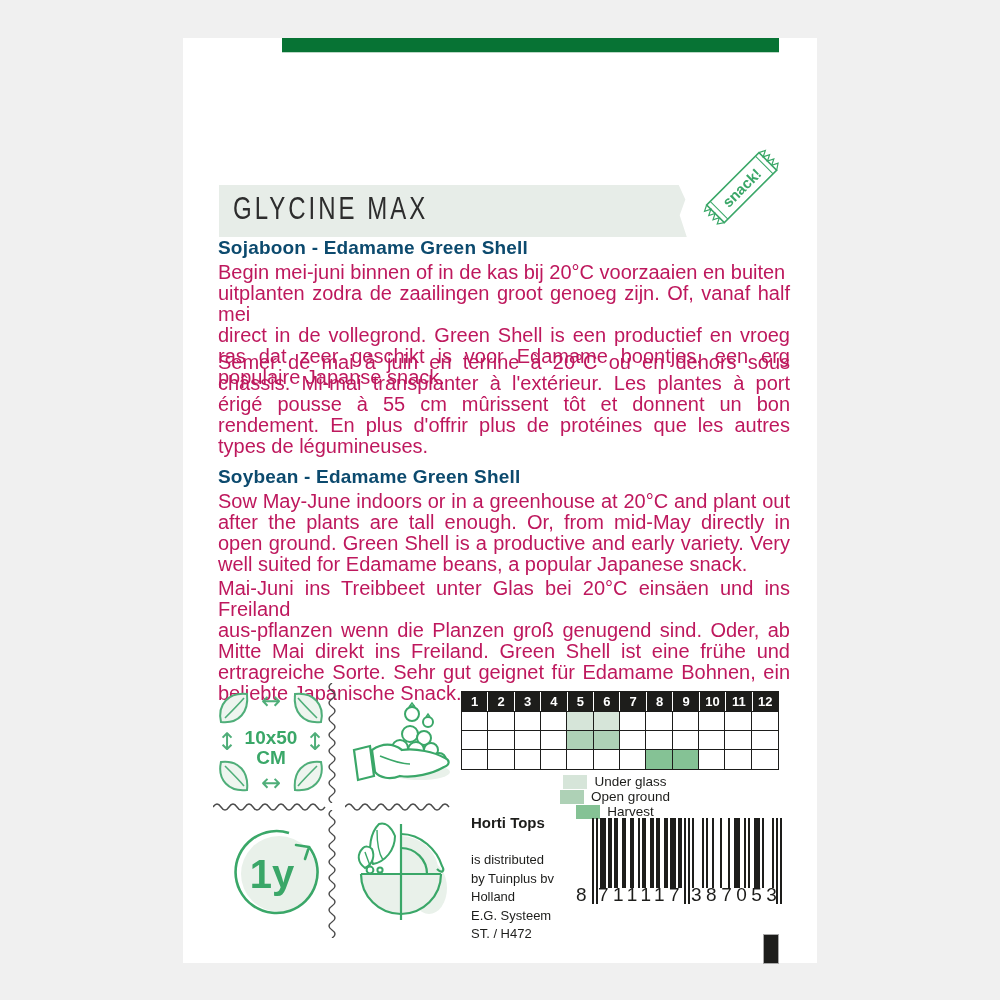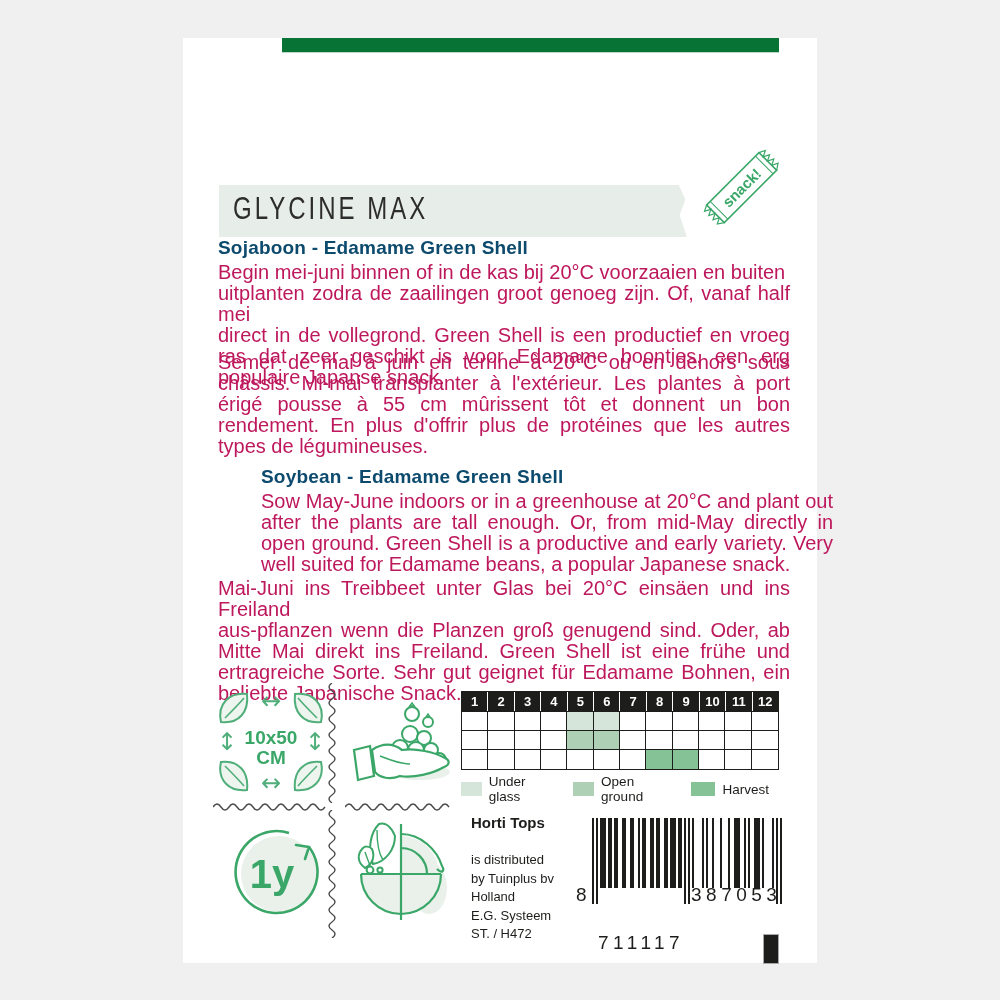--- a/index.html
+++ b/index.html
@@ -35,21 +35,21 @@
   }
   .lang-block { position:absolute; left:35px; width:572px; }
   .lang-block h2 {
     margin:0 0 3px 0; font-size:19px; font-weight:bold; color:#0c4a6e;
     letter-spacing:0.2px;
   }
   .lang-block .body {
     font-size:20px; line-height:21px; color:#be185d;
     text-align:justify; white-space:pre-line;
   }
-  .blk-nl { top:199px; } .blk-fr { top:314px; } .blk-en { top:428px;margin-left:43px; } .blk-de { top:540px; }
+  .blk-nl { top:199px; } .blk-fr { top:314px; } .blk-en { top:428px; } .blk-de { top:540px; }
 
   .icon { position:absolute; }
   .squiggle { position:absolute; }
 
   
   .cal-table { position:absolute; left:278px; top:653px; width:318px; }
   .cal-months {
     display:grid; grid-template-columns:repeat(12,1fr); gap:1px;
     background:#ffffff; border:1px solid #1d1d1b;
   }
@@ -57,37 +57,37 @@
     background:#1d1d1b; color:#ffffff; font-weight:bold; font-size:13px;
     text-align:center; height:19px; line-height:19px;
   }
   .cal-grid { border:1px solid #1d1d1b; border-top:none; }
   .cal-row { display:grid; grid-template-columns:repeat(12,1fr); height:19px; }
   .cal-row .cal-cell { border-right:1px solid #1d1d1b; border-bottom:1px solid #1d1d1b; }
   .cal-row .cal-cell:last-child { border-right:none; }
   .cal-row:last-child .cal-cell { border-bottom:none; }
   .cal-legend {
     position:absolute; left:278px; top:736px; width:330px;
-    display:flex; align-items:center;
+    display:flex; align-items:center;flex-direction:column;
   }
   .legend-item { display:flex; align-items:center; margin-right:22px; }
   .legend-swatch { width:24px; height:14px; display:inline-block; margin-right:7px; }
   .legend-label { font-size:13.5px; color:#1d1d1b; }
 
   
   .distributor { position:absolute; left:288px; top:776px; width:110px; color:#1d1d1b; }
   .distributor .name { font-size:15px; font-weight:bold; margin-bottom:20px; }
   .distributor .line { font-size:13px; line-height:18.5px; }
   .barcode { position:absolute; left:409px; top:780px; width:190px; height:112px; }
   .barcode .bars { position:absolute; left:0; top:0; width:190px; height:90px; }
   .bar { position:absolute; top:0; width:2px; height:70px; background:#1d1d1b; }
   .bar.tall { height:86px; }
   .bc-digit { position:absolute; color:#1d1d1b; font-size:19px; top:66px; }
   .bc-first { left:-16px; }
-  .bc-g1 { left:6px; width:84px; text-align:left; letter-spacing:4.5px;margin-top:48px; }
+  .bc-g1 { left:6px; width:84px; text-align:left; letter-spacing:4.5px; }
   .bc-g2 { left:99px; width:86px; text-align:center; letter-spacing:4.5px; }
 
   .print-mark {
     position:absolute; left:580px; top:896px; width:14px; height:28px;
     background:#1d1d1b; border:1px solid #a8a8a8;
   }
   .spacing-text { fill:#3aa768; font-weight:bold; font-family:"Liberation Sans",sans-serif; }
 </style>
 </head>
 <body>

